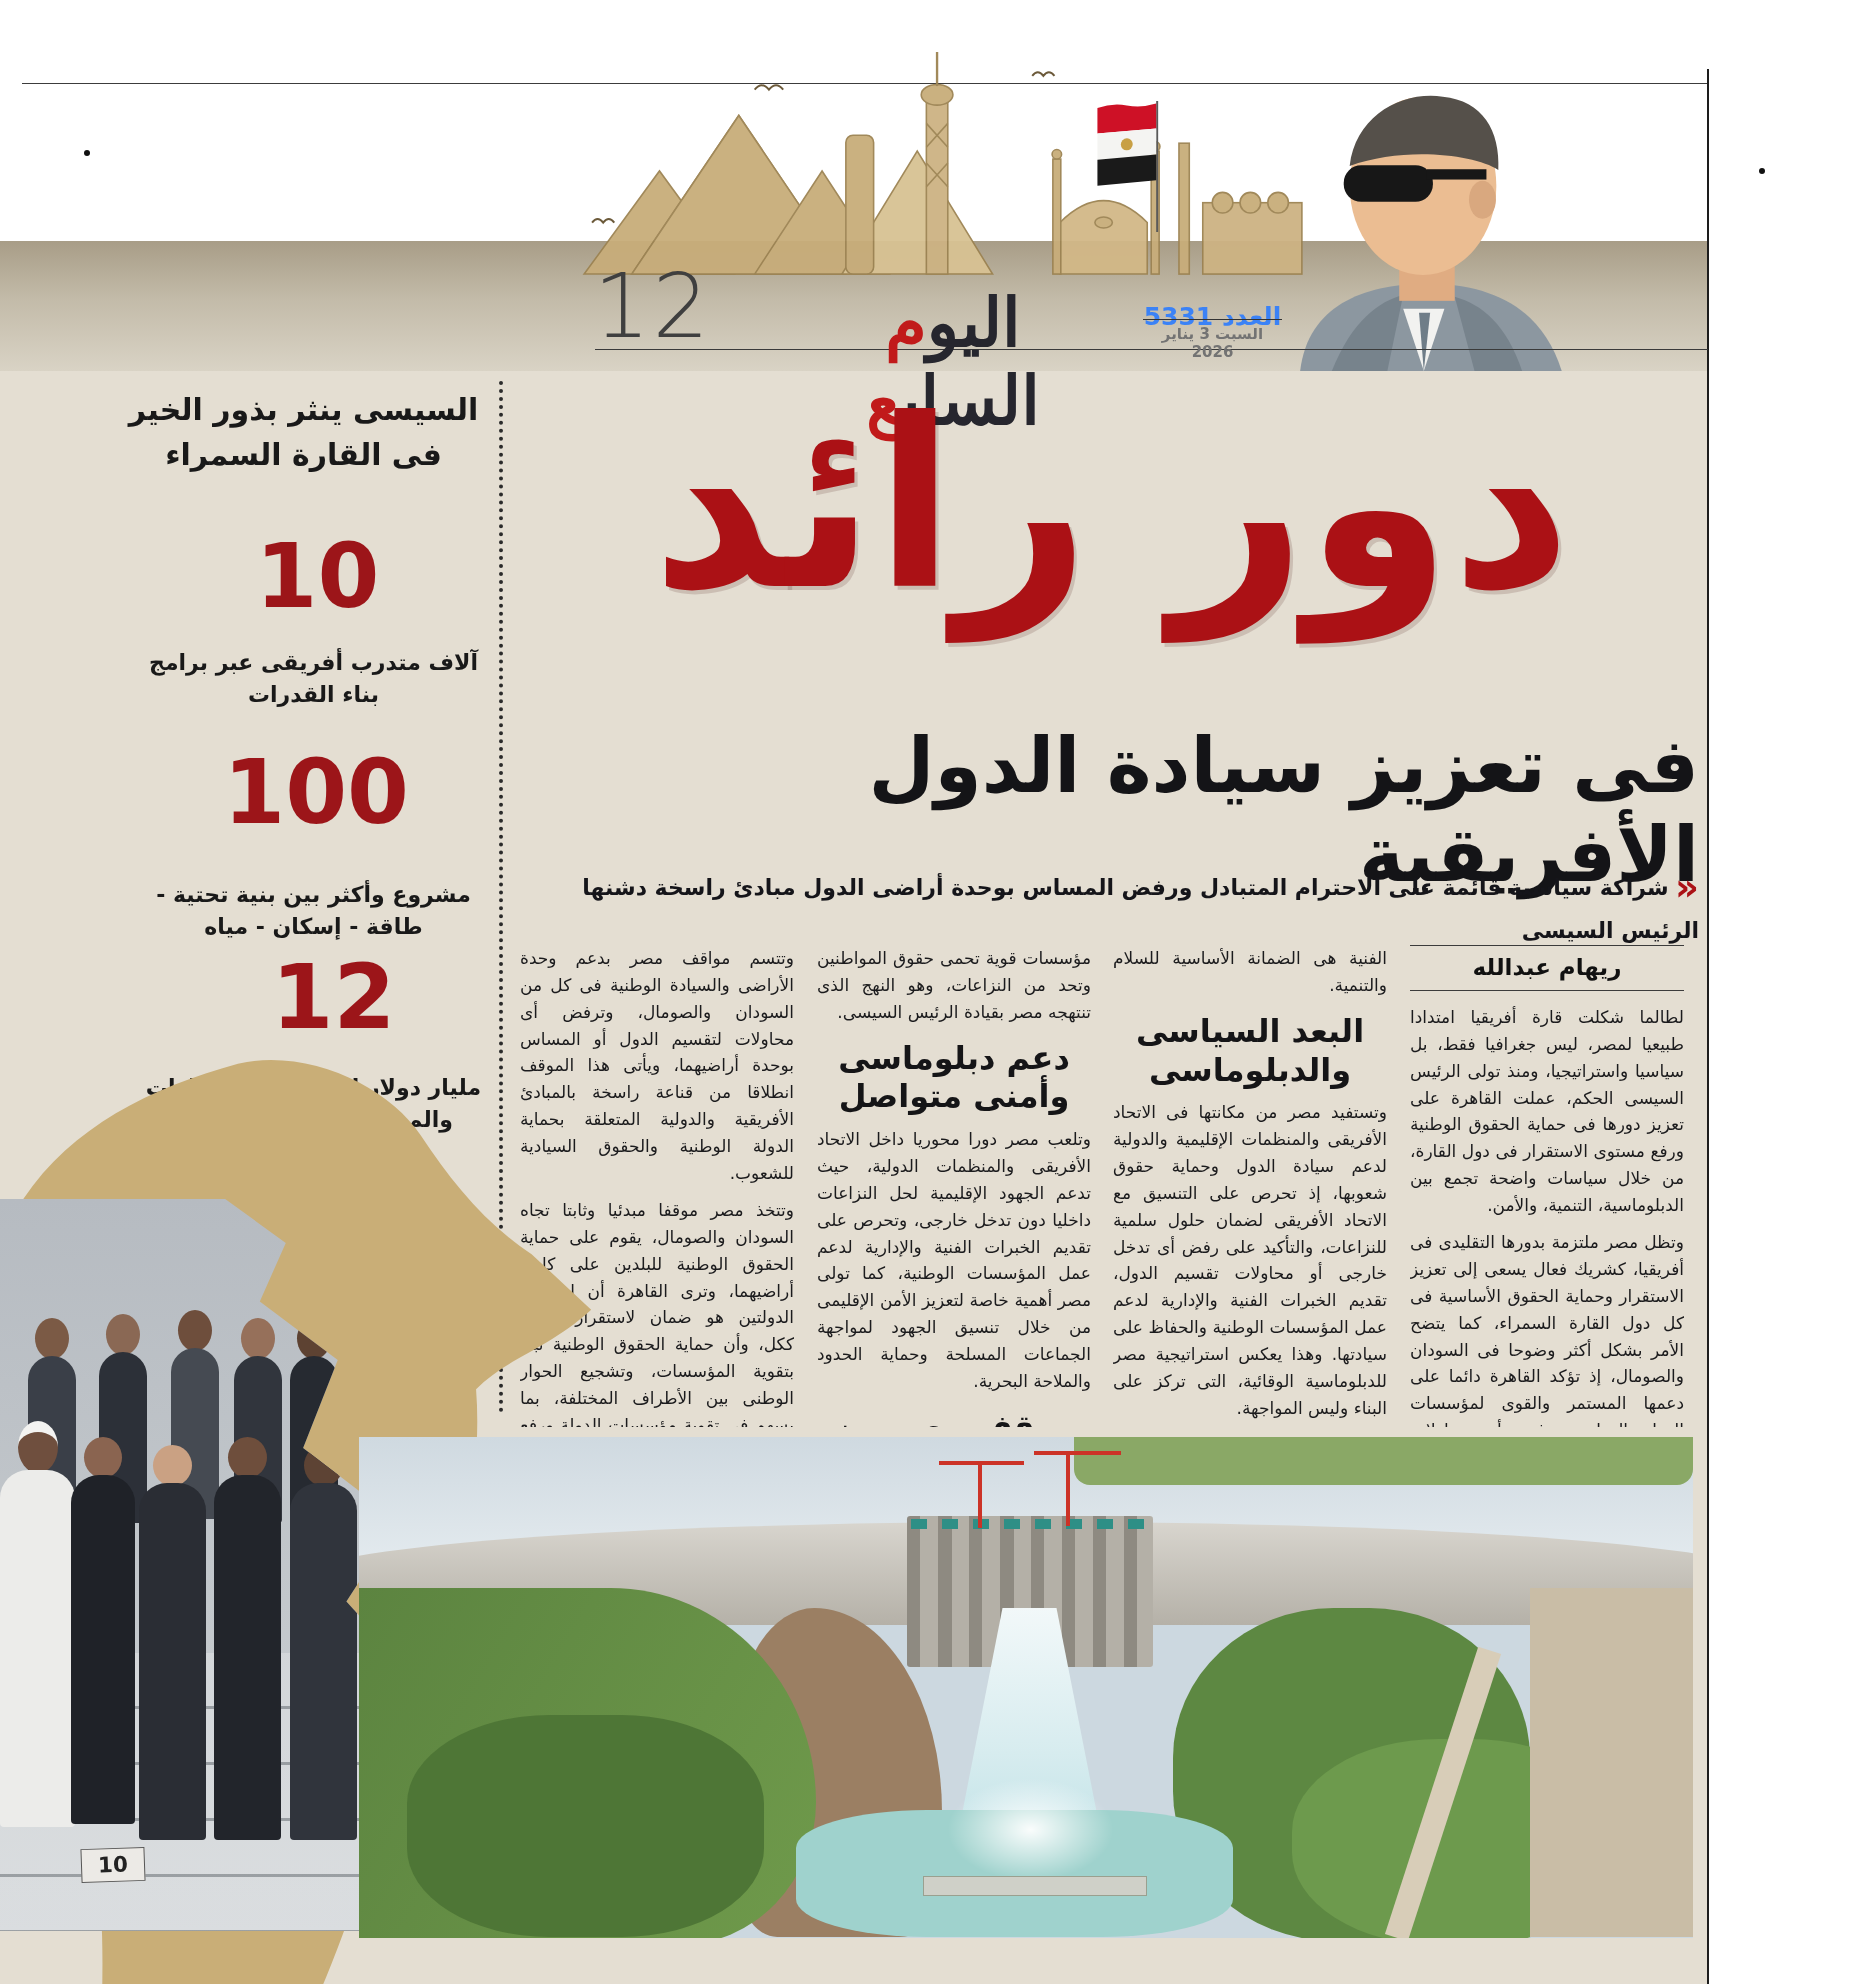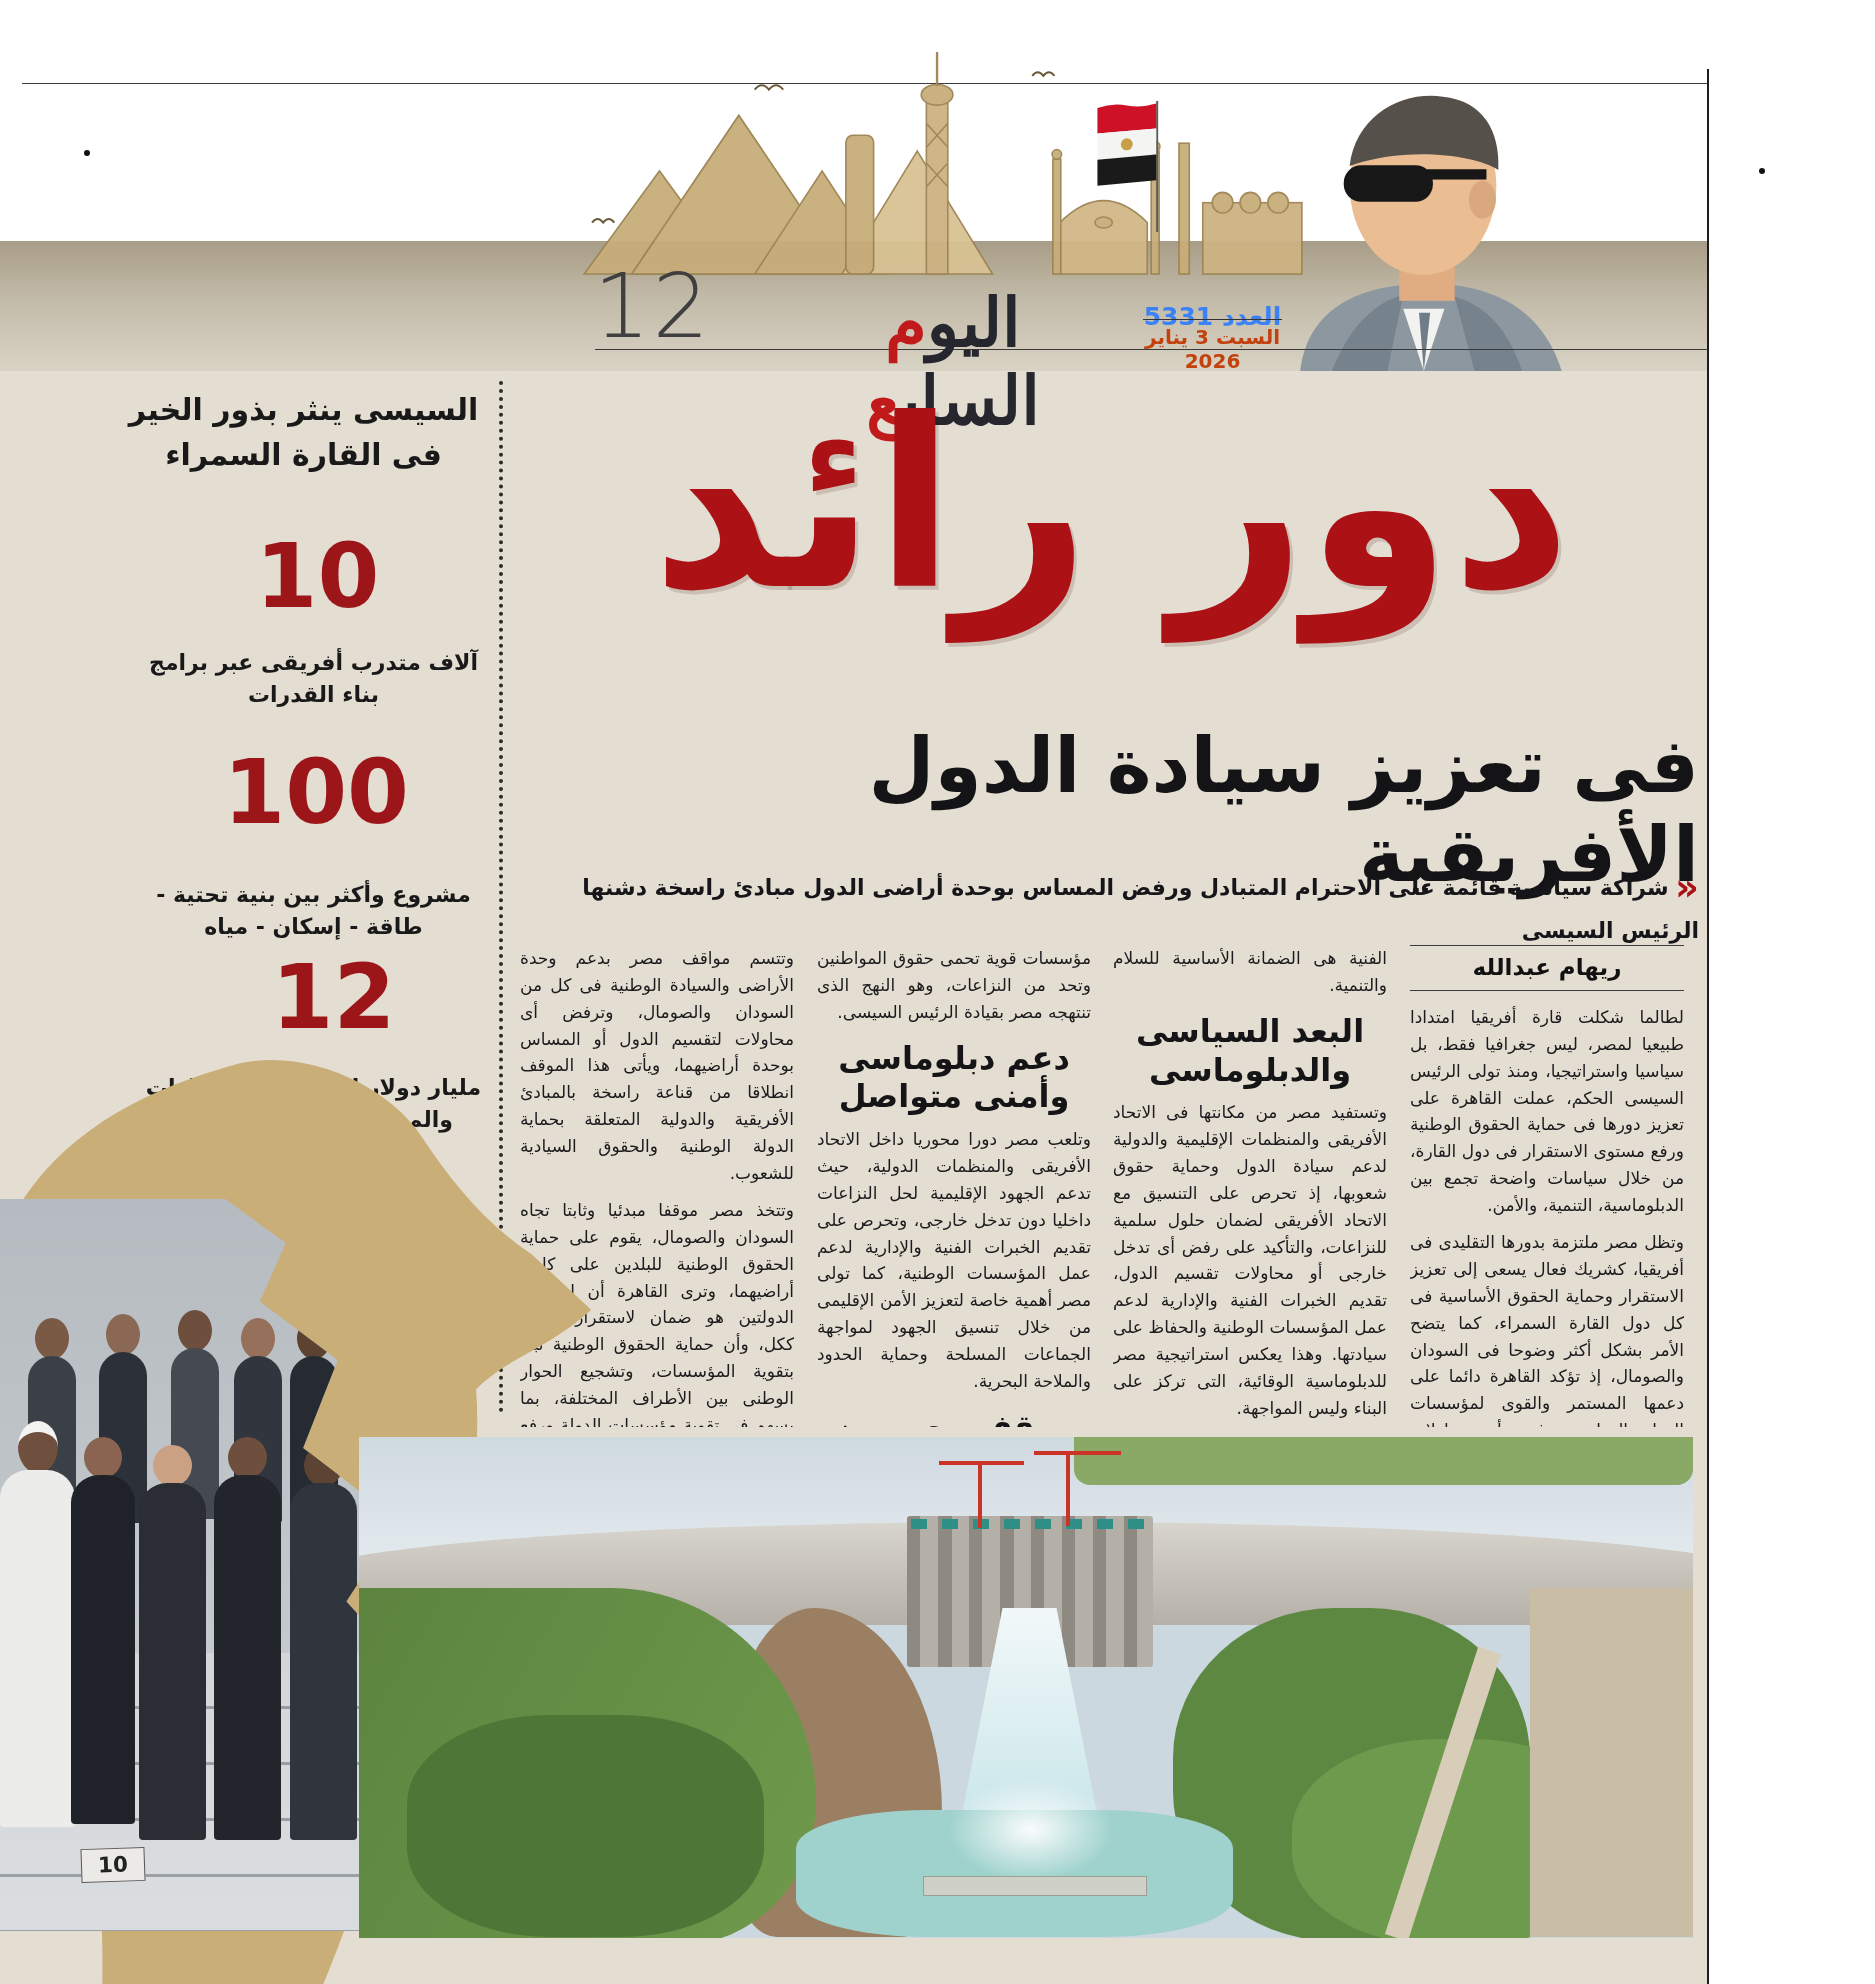--- a/index.html
+++ b/index.html
@@ -18,21 +18,21 @@
   
   .pagenum{left:593px;top:254px;width:119px;text-align:center;font-size:89px;font-weight:100;
            color:#3f3f3f;letter-spacing:2.4px;}
   .mast-line{left:595px;top:349px;width:1113px;height:1.2px;background:#3a3a3a;}
   .logo{left:794px;top:284px;width:318px;text-align:center;font-size:67px;font-weight:900;
         color:#26262e;letter-spacing:-0.8px;font-family:Liberation Serif, serif;}
   .logo .red{color:#c11a1a;}
   .issue-box{left:1143px;width:139px;text-align:center;}
   .issue{top:302px;font-size:25px;font-weight:700;color:#3b82f6;}
   .issue-line{left:1143px;top:319px;width:139px;height:1.2px;background:#333;}
-  .mdate{top:325px;font-size:20px;font-weight:700;color:#c2410c;}
+  .mdate{top:325px;font-size:15px;font-weight:700;color:#737373;}
 
   
   .kicker{left:115px;top:387px;width:377px;text-align:center;font-size:30px;font-weight:800;
           line-height:1.5;color:#191919;}
   .main-head{left:524px;top:359px;width:1175px;text-align:center;font-size:234px;font-weight:900;
              color:#ab1115;text-shadow:3.2px 4px 0 rgba(60,10,10,.15);line-height:1.25;}
   .sub-head{left:524px;top:721px;width:1175px;text-align:right;font-size:76px;font-weight:900;
             color:#141417;}
   .standfirst{left:524px;top:861px;width:1175px;text-align:right;font-size:22px;font-weight:800;
               color:#15151a;line-height:1.45;}

